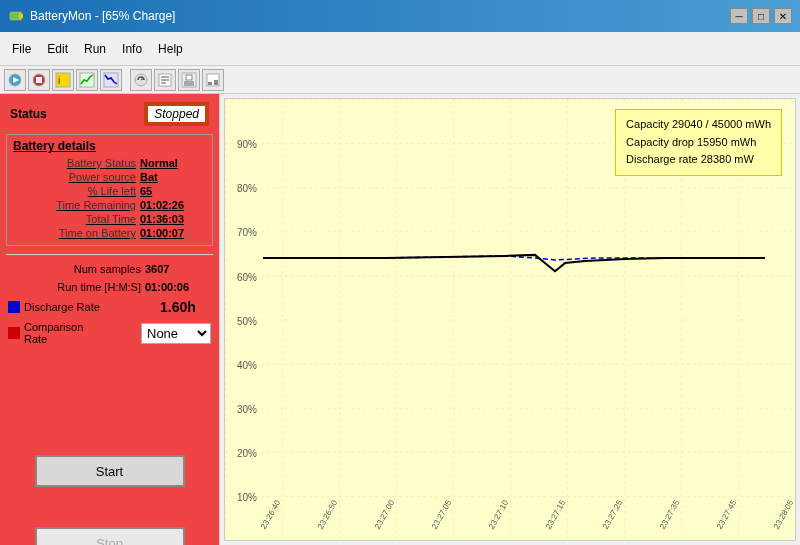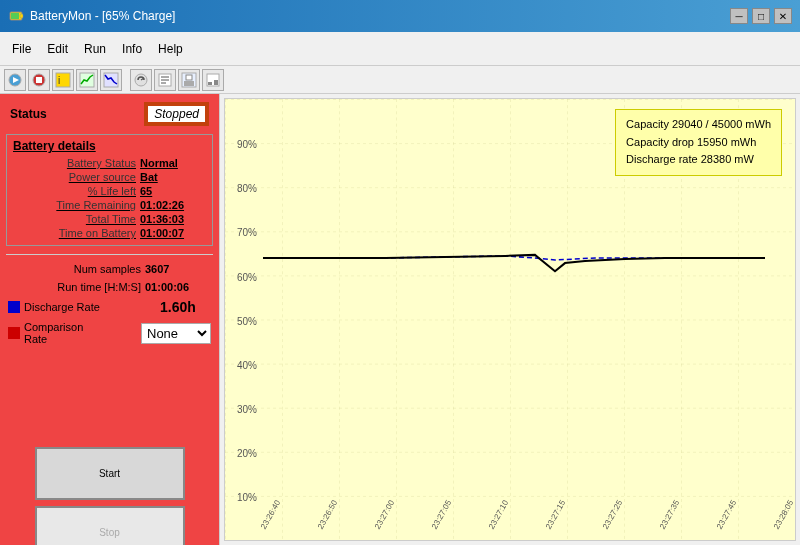--- a/index.html
+++ b/index.html
@@ -198,27 +198,28 @@
     }
     .button-area {
       margin-top: auto;
       display: flex;
       flex-direction: column;
       gap: 6px;
       padding-top: 8px;
     }
     .big-btn {
       width: 150px;
-      height: 53px;
+      height: 32px;
       align-self: center;
       border: 2px solid #888;
       background: #e8e8e8;
       cursor: pointer;
-      font-size: 10px;
+      font-size: 13px;
       font-weight: normal;
+      margin-top: 34px;
     }
     .big-btn:disabled {
       color: #aaa;
       cursor: default;
     }
     .big-btn.active {
       background: #d8d8d8;
     }
     .right-panel {
       flex: 1;

